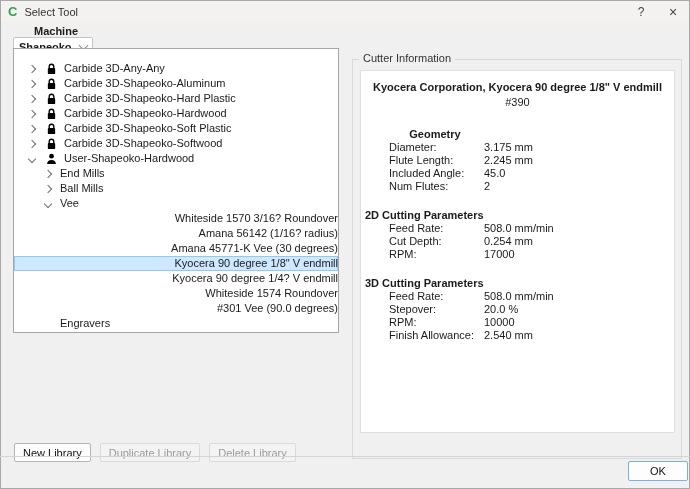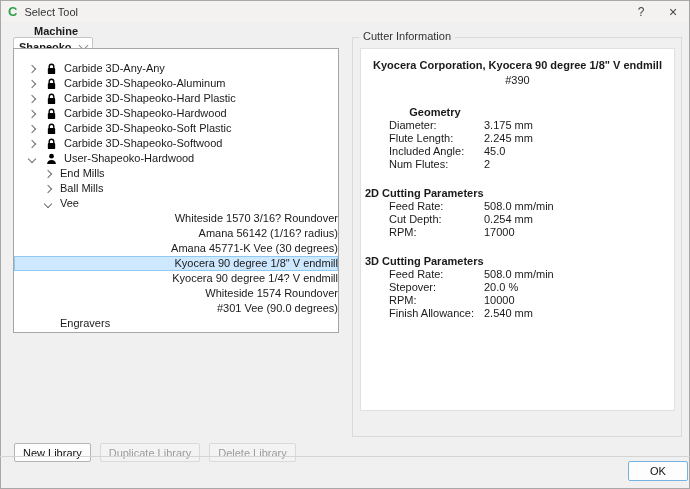--- a/index.html
+++ b/index.html
@@ -26,21 +26,21 @@
   
   .tree-panel{position:absolute;left:13px;top:48px;width:326px;height:285px;background:#fff;border:1px solid #a6a6a6;box-sizing:border-box;padding-top:12px;overflow:hidden;}
   .tree-row{height:15px;line-height:15px;display:flex;align-items:center;white-space:nowrap;box-sizing:border-box;}
   .tree-row.selected{background:#cde8ff;box-shadow:inset 0 0 0 1px #90c9f2;}
   .chev-cell{width:16px;min-width:16px;display:inline-flex;align-items:center;justify-content:center;margin-right:4px;}
   .c-right{width:5px;height:5px;border-top:1.2px solid #6e6e6e;border-right:1.2px solid #6e6e6e;transform:rotate(45deg);}
   .c-down{width:5px;height:5px;border-top:1.2px solid #6e6e6e;border-right:1.2px solid #6e6e6e;transform:rotate(135deg);}
   .icon-cell{width:14px;min-width:14px;margin-right:6px;display:inline-flex;align-items:center;justify-content:center;}
   .pad1{padding-left:10px;} .pad2{padding-left:26px;} .pad3{padding-left:41px;justify-content:flex-end;}
   
-  .groupbox{position:absolute;left:352px;top:37px;width:330px;height:400px;border:1px solid #d9d9d9;box-sizing:border-box;}
+  .groupbox{position:absolute;left:352px;top:59px;width:330px;height:400px;border:1px solid #d9d9d9;box-sizing:border-box;}
   .group-label{position:absolute;top:-8px;left:6px;background:#f0f0f0;padding:0 4px;color:#333;}
   .info-panel{position:absolute;left:7px;top:10px;width:315px;height:363px;background:#fff;border:1px solid #e0e0e0;box-sizing:border-box;padding:0 4px;overflow:hidden;}
   .cutter-title{font-weight:700;text-align:center;margin-top:10px;}
   .cutter-sub{text-align:center;margin-top:3px;}
   .section{margin-top:15px;}
   .section:first-of-type{margin-top:19px;}
   .sec-header{font-weight:700;line-height:14px;}
   .sec-header.centered{width:140px;text-align:center;}
   .info-row{display:flex;line-height:13px;padding-left:24px;}
   .info-label{width:95px;min-width:95px;}

